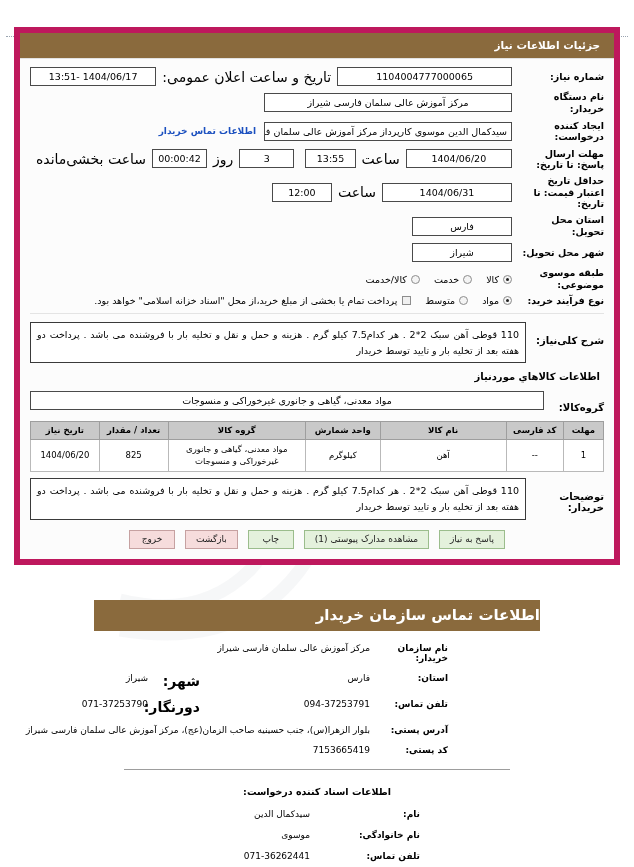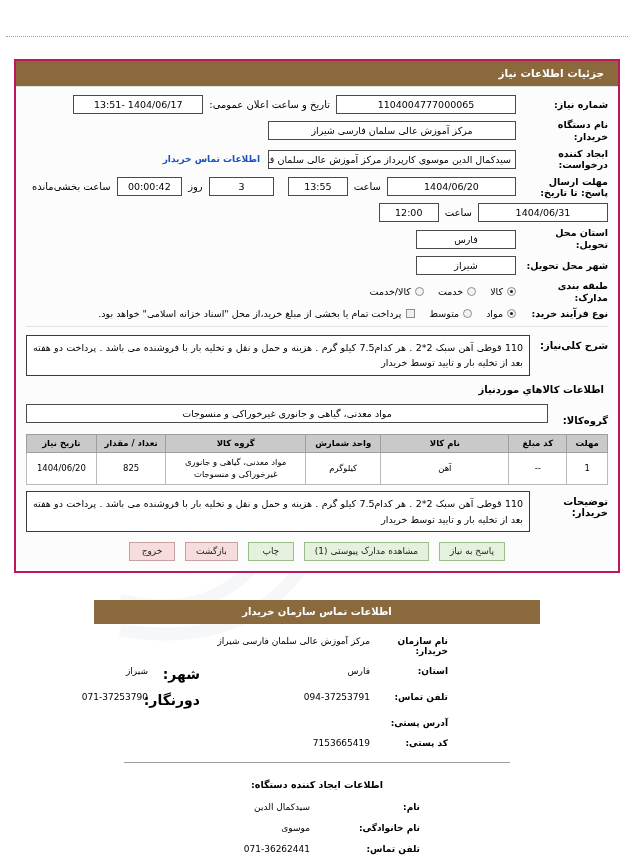--- a/index.html
+++ b/index.html
@@ -34,22 +34,22 @@
 
   .top-dotted {
     position: absolute;
     top: 36px; left: 6px; right: 6px;
     border-top: 1px dotted #9aa4b0;
     height: 0;
   }
 
   .outer-frame {
     position: absolute;
-    top: 59px; left: 14px; right: 14px;
-    border: 2px solid #be185d;
+    top: 27px; left: 14px; right: 14px;
+    border: 6px solid #be185d;
     background: transparent;
     z-index: 2;
   }
 
   .section-bar {
     background: #8a6a3d;
     color: #ffffff;
     font-size: 10.5px;
     font-weight: bold;
     padding: 6px 14px 7px 14px;
@@ -98,21 +98,21 @@
   .box.w-num   { width: 180px; }
   .box.w-date  { width: 130px; }
   .box.w-time  { width: 60px; }
   .box.w-days  { width: 66px; }
   .box.w-count { width: 66px; }
   .box.w-maker { width: 248px; }
   .box.w-prov  { width: 100px; }
   .box.w-city  { width: 100px; }
 
   .inline-lbl {
-    font-size: 10px;
+    font-size: 14px;
     font-weight: bold;
     padding: 0 6px;
     white-space: nowrap;
   }
   .inline-lbl.normal { font-weight: normal; }
 
   .link-blue {
     color: #1a4fbf;
     font-size: 9px;
     font-weight: bold;
@@ -171,20 +171,21 @@
     margin: 2px 0 6px 0;
   }
   .desc-lbl {
     font-weight: bold;
     font-size: 10px;
     width: 78px;
     min-width: 78px;
     text-align: right;
     padding-top: 5px;
     padding-left: 6px;
+    margin-top: 8px;
   }
   .desc-box {
     border: 1px solid #3a3a3a;
     background: #fff;
     flex: 1;
     padding: 4px 6px;
     font-size: 9.5px;
     line-height: 1.65;
     text-align: justify;
     min-height: 34px;
@@ -267,23 +268,22 @@
     text-align: center;
     white-space: nowrap;
     min-width: 46px;
   }
   .btn.green { border-color: #9bbd8c; background: #e4f1dc; }
   .btn.pink  { border-color: #c6a1a1; background: #f6dcdc; }
 
   .section-bar2 {
     background: #8a6a3d;
     color: #fff;
-    font-size: 10px;
-    font-weight: bold;
-    text-align: center;
+    font-size: 15px;
+    font-weight: bold;
     padding: 6px 0 7px 0;
     margin: 12px 80px 0 80px;
   }
 
   .contact-block {
     margin: 12px 0 0 0;
     padding: 0 10px;
     font-size: 9px;
   }
   .crow {
@@ -397,37 +397,38 @@
         <div class="inline-lbl normal">ساعت</div>
         <div class="box w-time">13:55</div>
         <div style="width:14px"></div>
         <div class="box w-days">3</div>
         <div class="inline-lbl normal">روز</div>
         <div class="box w-count">00:00:42</div>
         <div class="inline-lbl normal">ساعت بخشی‌مانده</div>
       </div>
 
       <div class="frow">
+        <div class="lbl two-line">حداقل تاریخ اعتبار قیمت: تا تاریخ:</div>
         <div class="box w-date">1404/06/31</div>
         <div class="inline-lbl normal">ساعت</div>
         <div class="box w-time">12:00</div>
       </div>
 
       <div class="frow">
         <div class="lbl">استان محل تحویل:</div>
         <div class="box w-prov">فارس</div>
       </div>
 
       <div class="frow">
         <div class="lbl">شهر محل تحویل:</div>
         <div class="box w-city">شیراز</div>
       </div>
 
       <div class="radio-row">
-        <div class="lbl">طبقه بندی مدارک:</div>
+        <div class="lbl">طبقه موسوی موضوعی:</div>
         <div class="radio-opt">
           <span class="rad on"></span>
           <span>کالا</span>
         </div>
         <div class="radio-opt">
           <span class="rad"></span>
           <span>خدمت</span>
         </div>
         <div class="radio-opt">
           <span class="rad"></span>
@@ -462,21 +463,21 @@
 
       <div class="group-row">
         <div class="group-lbl">گروه‌کالا:</div>
         <div class="group-box">مواد معدنی، گیاهی و جانوری غیرخوراکی و منسوجات</div>
       </div>
 
       <table class="goods">
         <thead>
           <tr>
             <th style="width:7%">مهلت</th>
-            <th style="width:10%">کد مبلغ</th>
+            <th style="width:10%">کد فارسی</th>
             <th style="width:22%">نام کالا</th>
             <th style="width:13%">واحد شمارش</th>
             <th style="width:24%">گروه کالا</th>
             <th style="width:12%">تعداد / مقدار</th>
             <th style="width:12%">تاریخ نیاز</th>
           </tr>
         </thead>
         <tbody>
           <tr>
             <td>1</td>
@@ -528,32 +529,33 @@
         <div style="width:162px"></div>
         <div class="ckey">تلفن تماس:</div>
         <div class="cval w1">094-37253791</div>
         <div class="ckey2">دورنگار:</div>
         <div class="cval">071-37253790</div>
       </div>
 
       <div class="crow">
         <div style="width:162px"></div>
         <div class="ckey">آدرس پستی:</div>
+        <div class="cval">بلوار الزهرا(س)، جنب حسینیه صاحب الزمان(عج)، مرکز آموزش عالی سلمان فارسی شیراز</div>
       </div>
 
       <div class="crow">
         <div style="width:162px"></div>
         <div class="ckey">کد پستی:</div>
         <div class="cval">7153665419</div>
       </div>
     </div>
 
     <div class="hr-line"></div>
 
-    <div class="creator-title">اطلاعات ایجاد کننده دستگاه:</div>
+    <div class="creator-title">اطلاعات اسناد کننده درخواست:</div>
 
     <div class="creator-block">
       <div class="crow2">
         <div style="width:190px"></div>
         <div class="ckey3">نام:</div>
         <div class="cval3">سیدکمال الدین</div>
       </div>
       <div class="crow2">
         <div style="width:190px"></div>
         <div class="ckey3">نام خانوادگی:</div>

